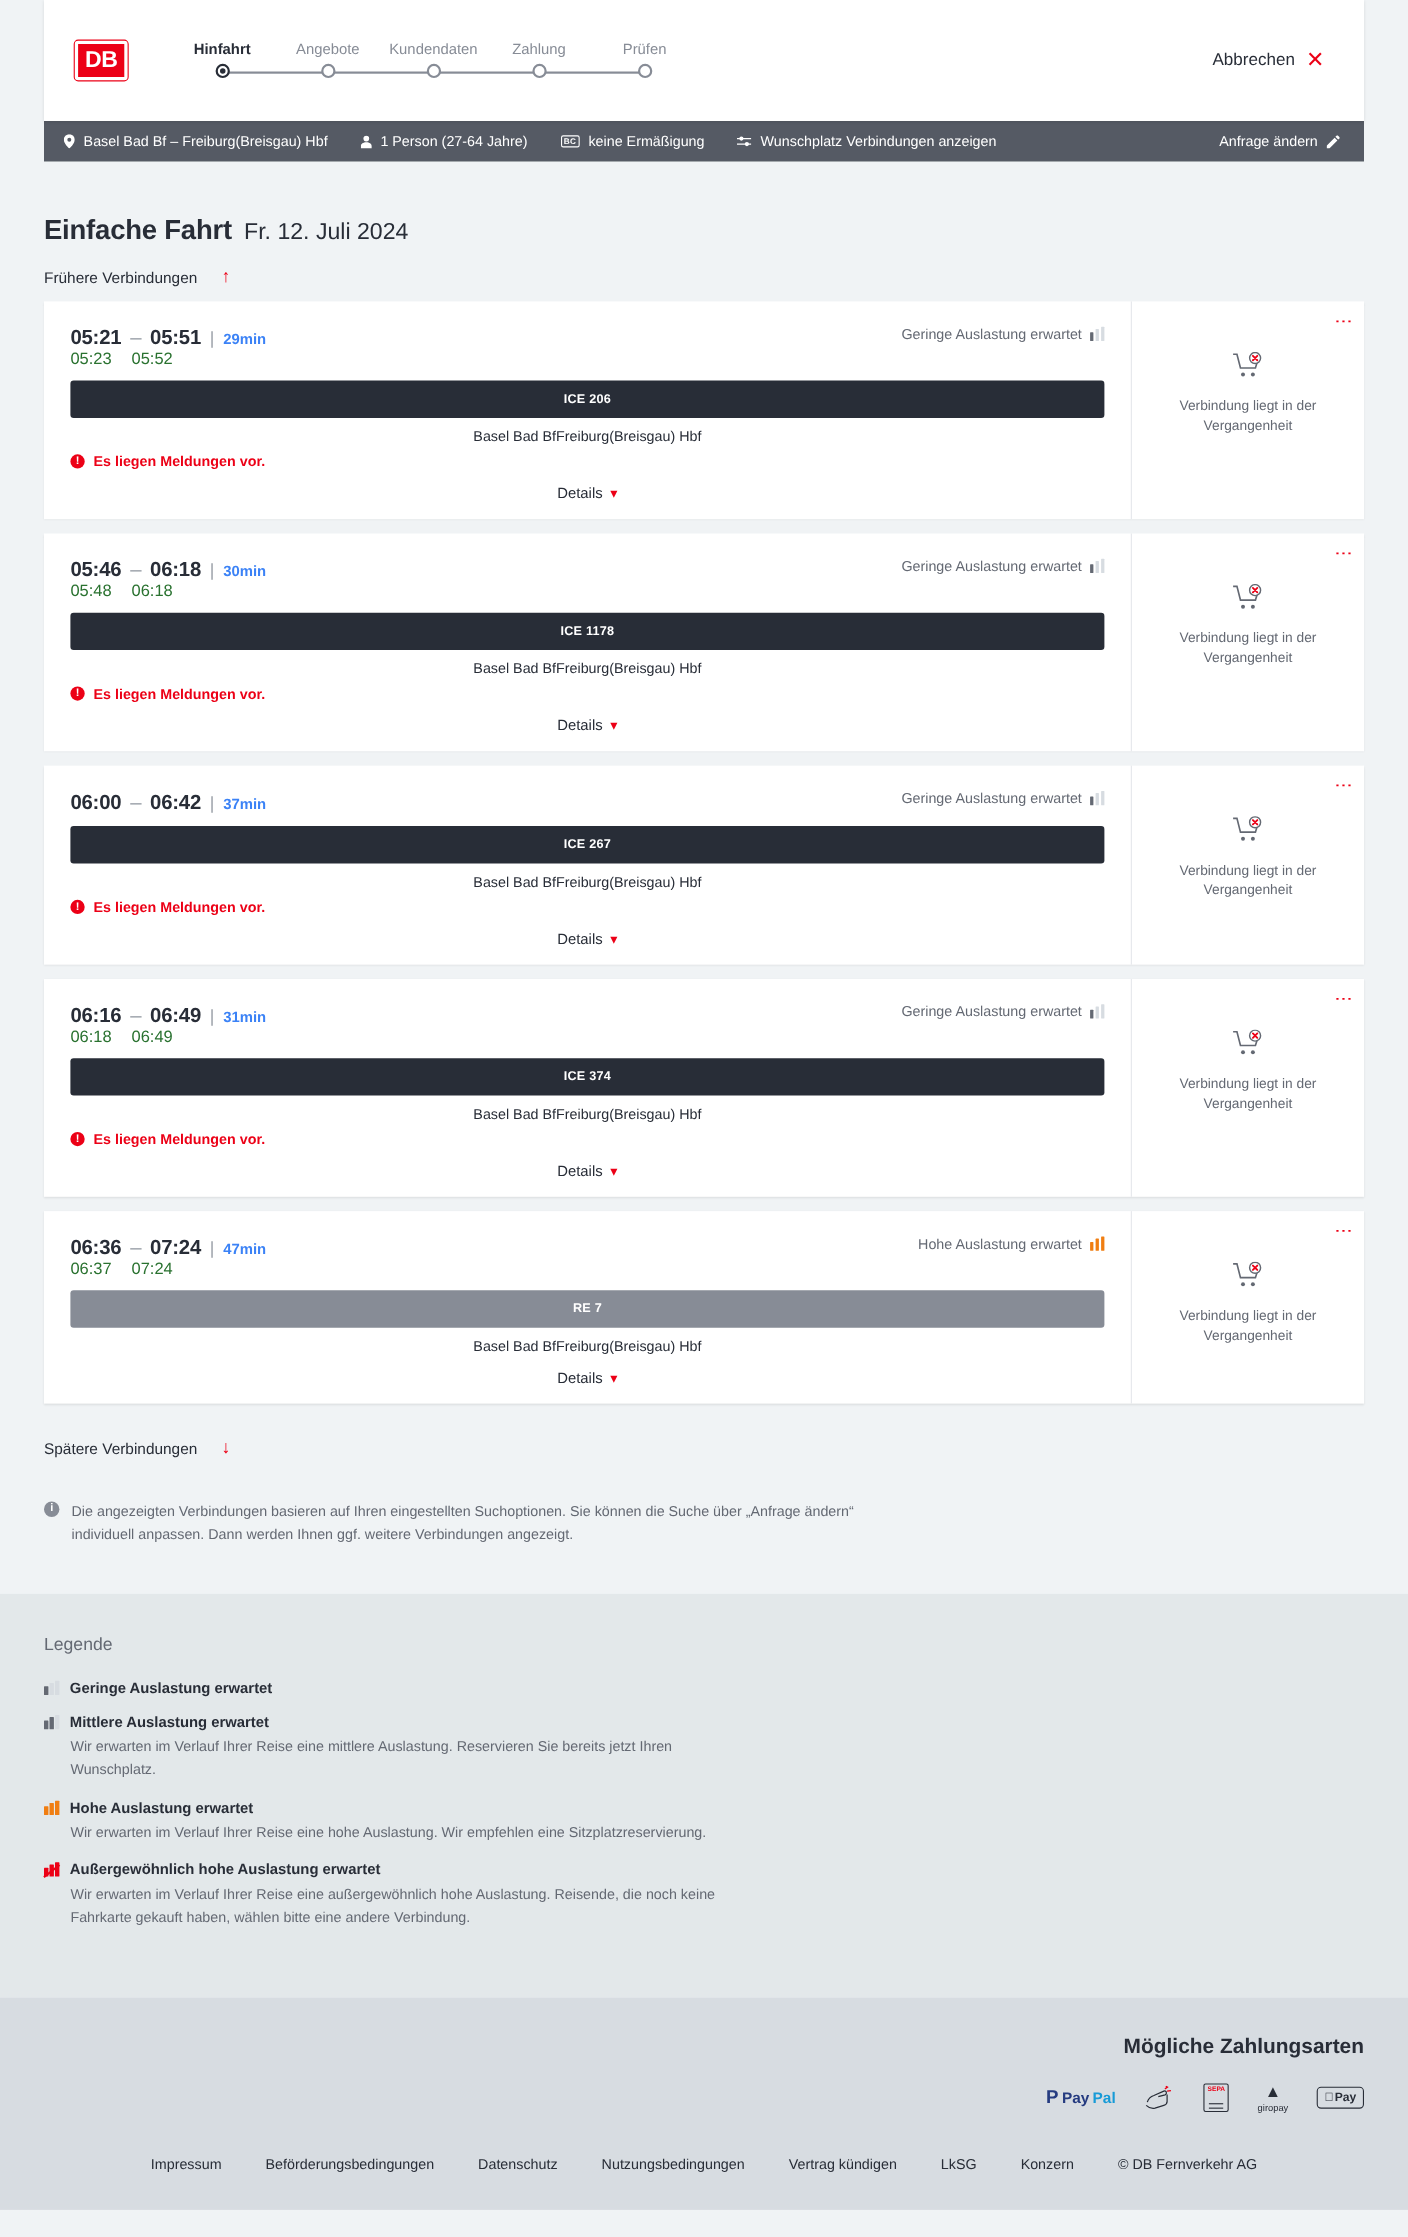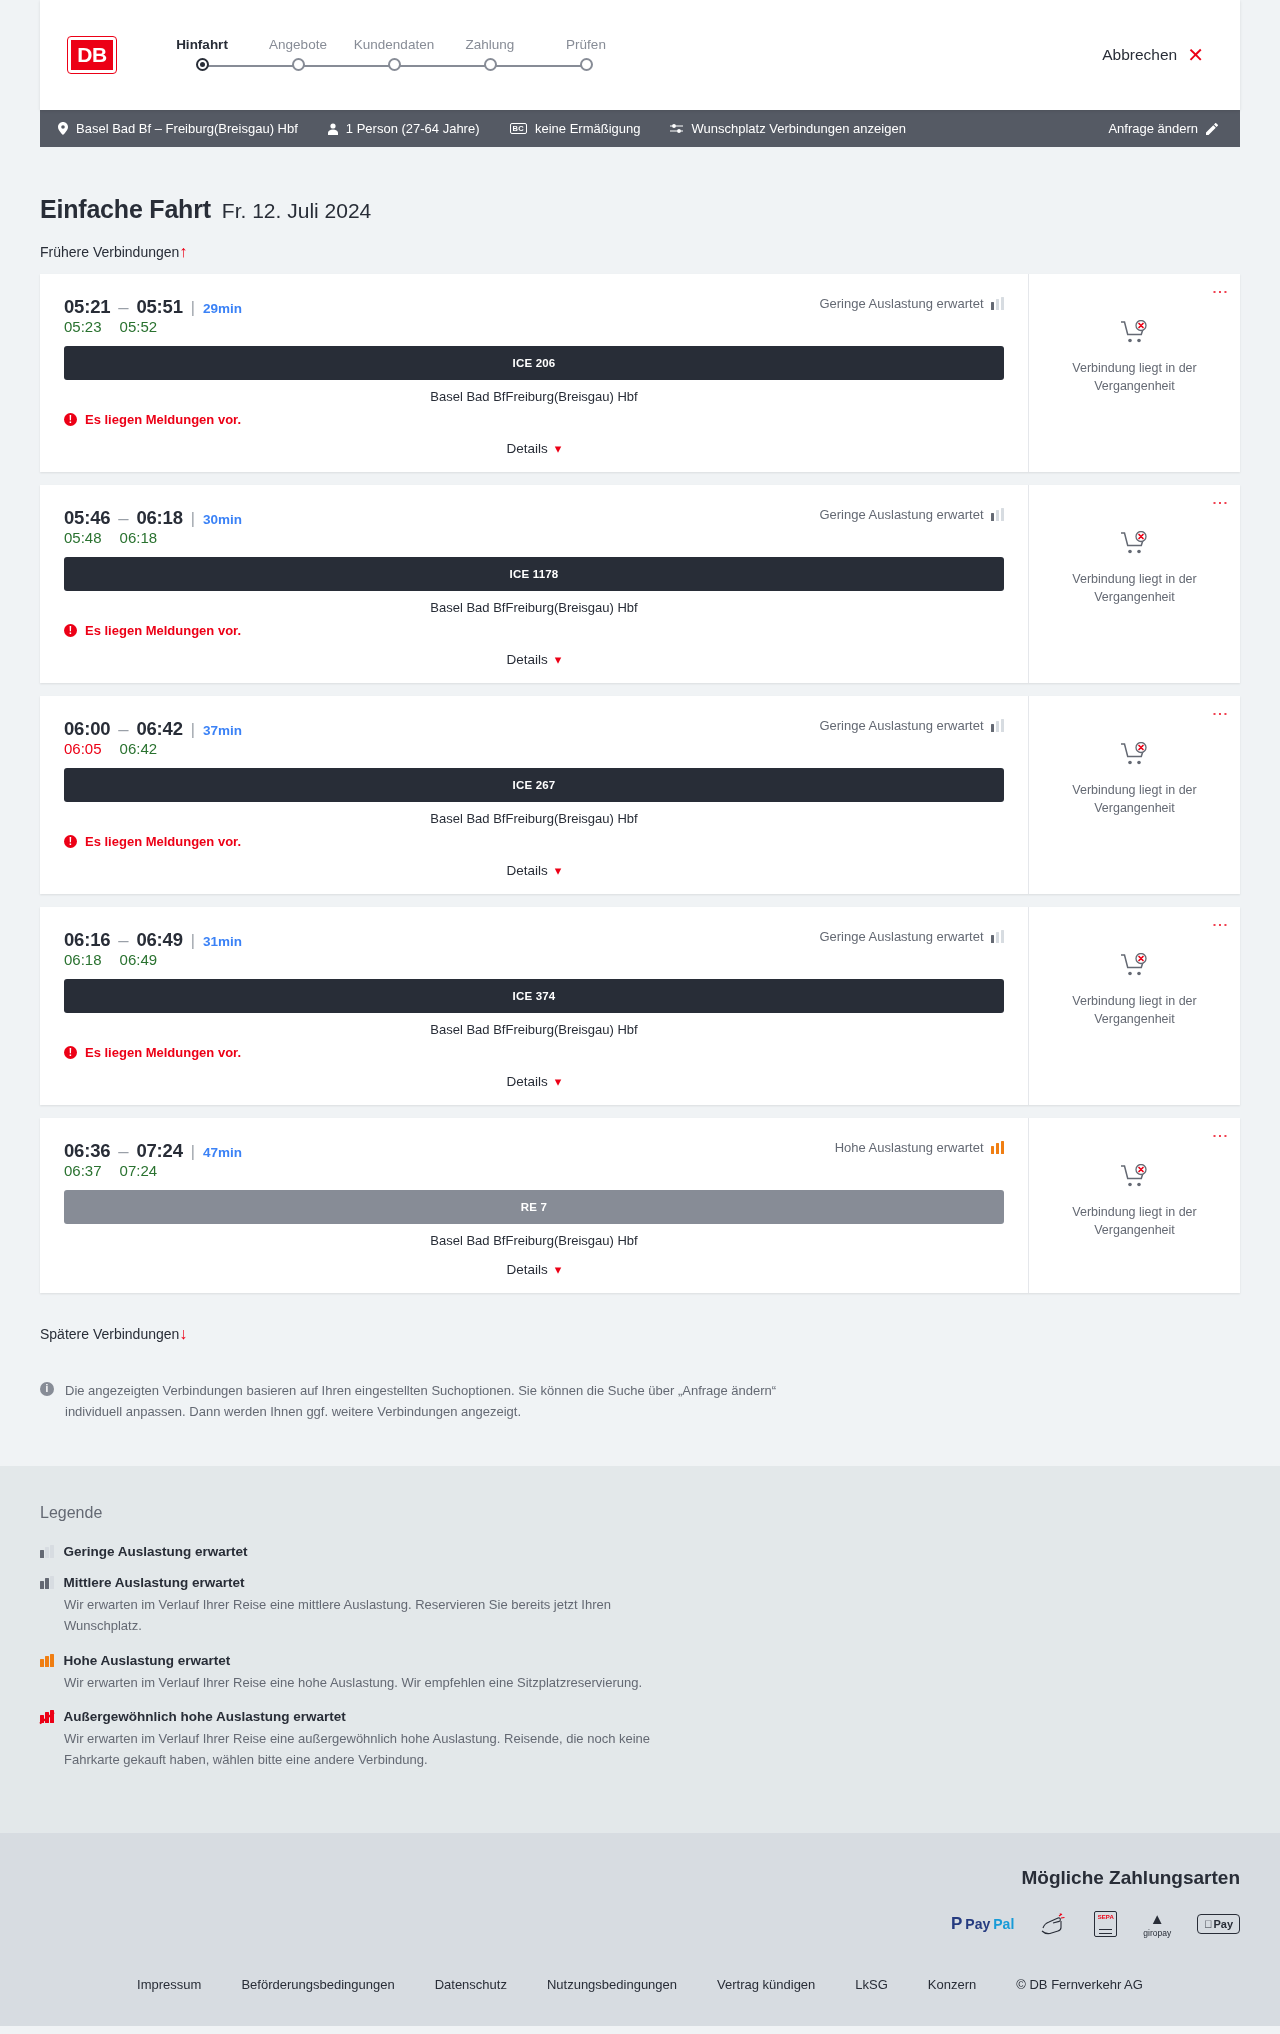--- a/index.html
+++ b/index.html
@@ -75,21 +75,21 @@
     font-size: 7.5px; font-weight: 700; letter-spacing: .3px;
     padding: 1px 2px; line-height: 1;
   }
 
   
   .main { padding: 0 40px; background: #f0f3f5; }
   .title-row { display: flex; align-items: baseline; gap: 11px; padding: 48px 0 0 0; }
   .title-strong { font-size: 25px; font-weight: 700; color: #282d37; letter-spacing: -0.2px; }
   .title-date { font-size: 21px; color: #282d37; }
   .nav-link {
-    display: inline-flex; align-items: center; gap: 0;
+    display: inline-flex; align-items: center; gap: 22px;
     font-size: 14px; color: #282d37; cursor: pointer;
     margin: 20px 0 14px 0;
   }
   .arrow { color: #ec0016; font-size: 16px; line-height: 1; }
 
   
   .card {
     background: #ffffff;
     display: flex;
     margin-bottom: 13px;
@@ -404,24 +404,20 @@
               <div><span class="times">06:00</span><span class="times sep">–</span><span class="times">06:42</span><span class="sep">|</span><span class="dur">37min</span></div>
               <div class="occ">
                 <span>Geringe Auslastung erwartet</span>
                 <span class="bars low">
                   <i></i>
                   <i></i>
                   <i></i>
                 </span>
               </div>
             </div>
-            <div class="rt-times">
-              <span class="rt-late">06:05</span>
-              <span class="rt-ok">06:42</span>
-            </div>
             <div class="train-bar ice">ICE 267</div>
             <div class="stations">
               <span>Basel Bad Bf</span>
               <span>Freiburg(Breisgau) Hbf</span>
             </div>
             <div class="alert">
               <span class="alert-ico">!</span>
               <span>Es liegen Meldungen vor.</span>
             </div>
             <div class="details"><span>Details</span><span class="chev">▾</span></div>

